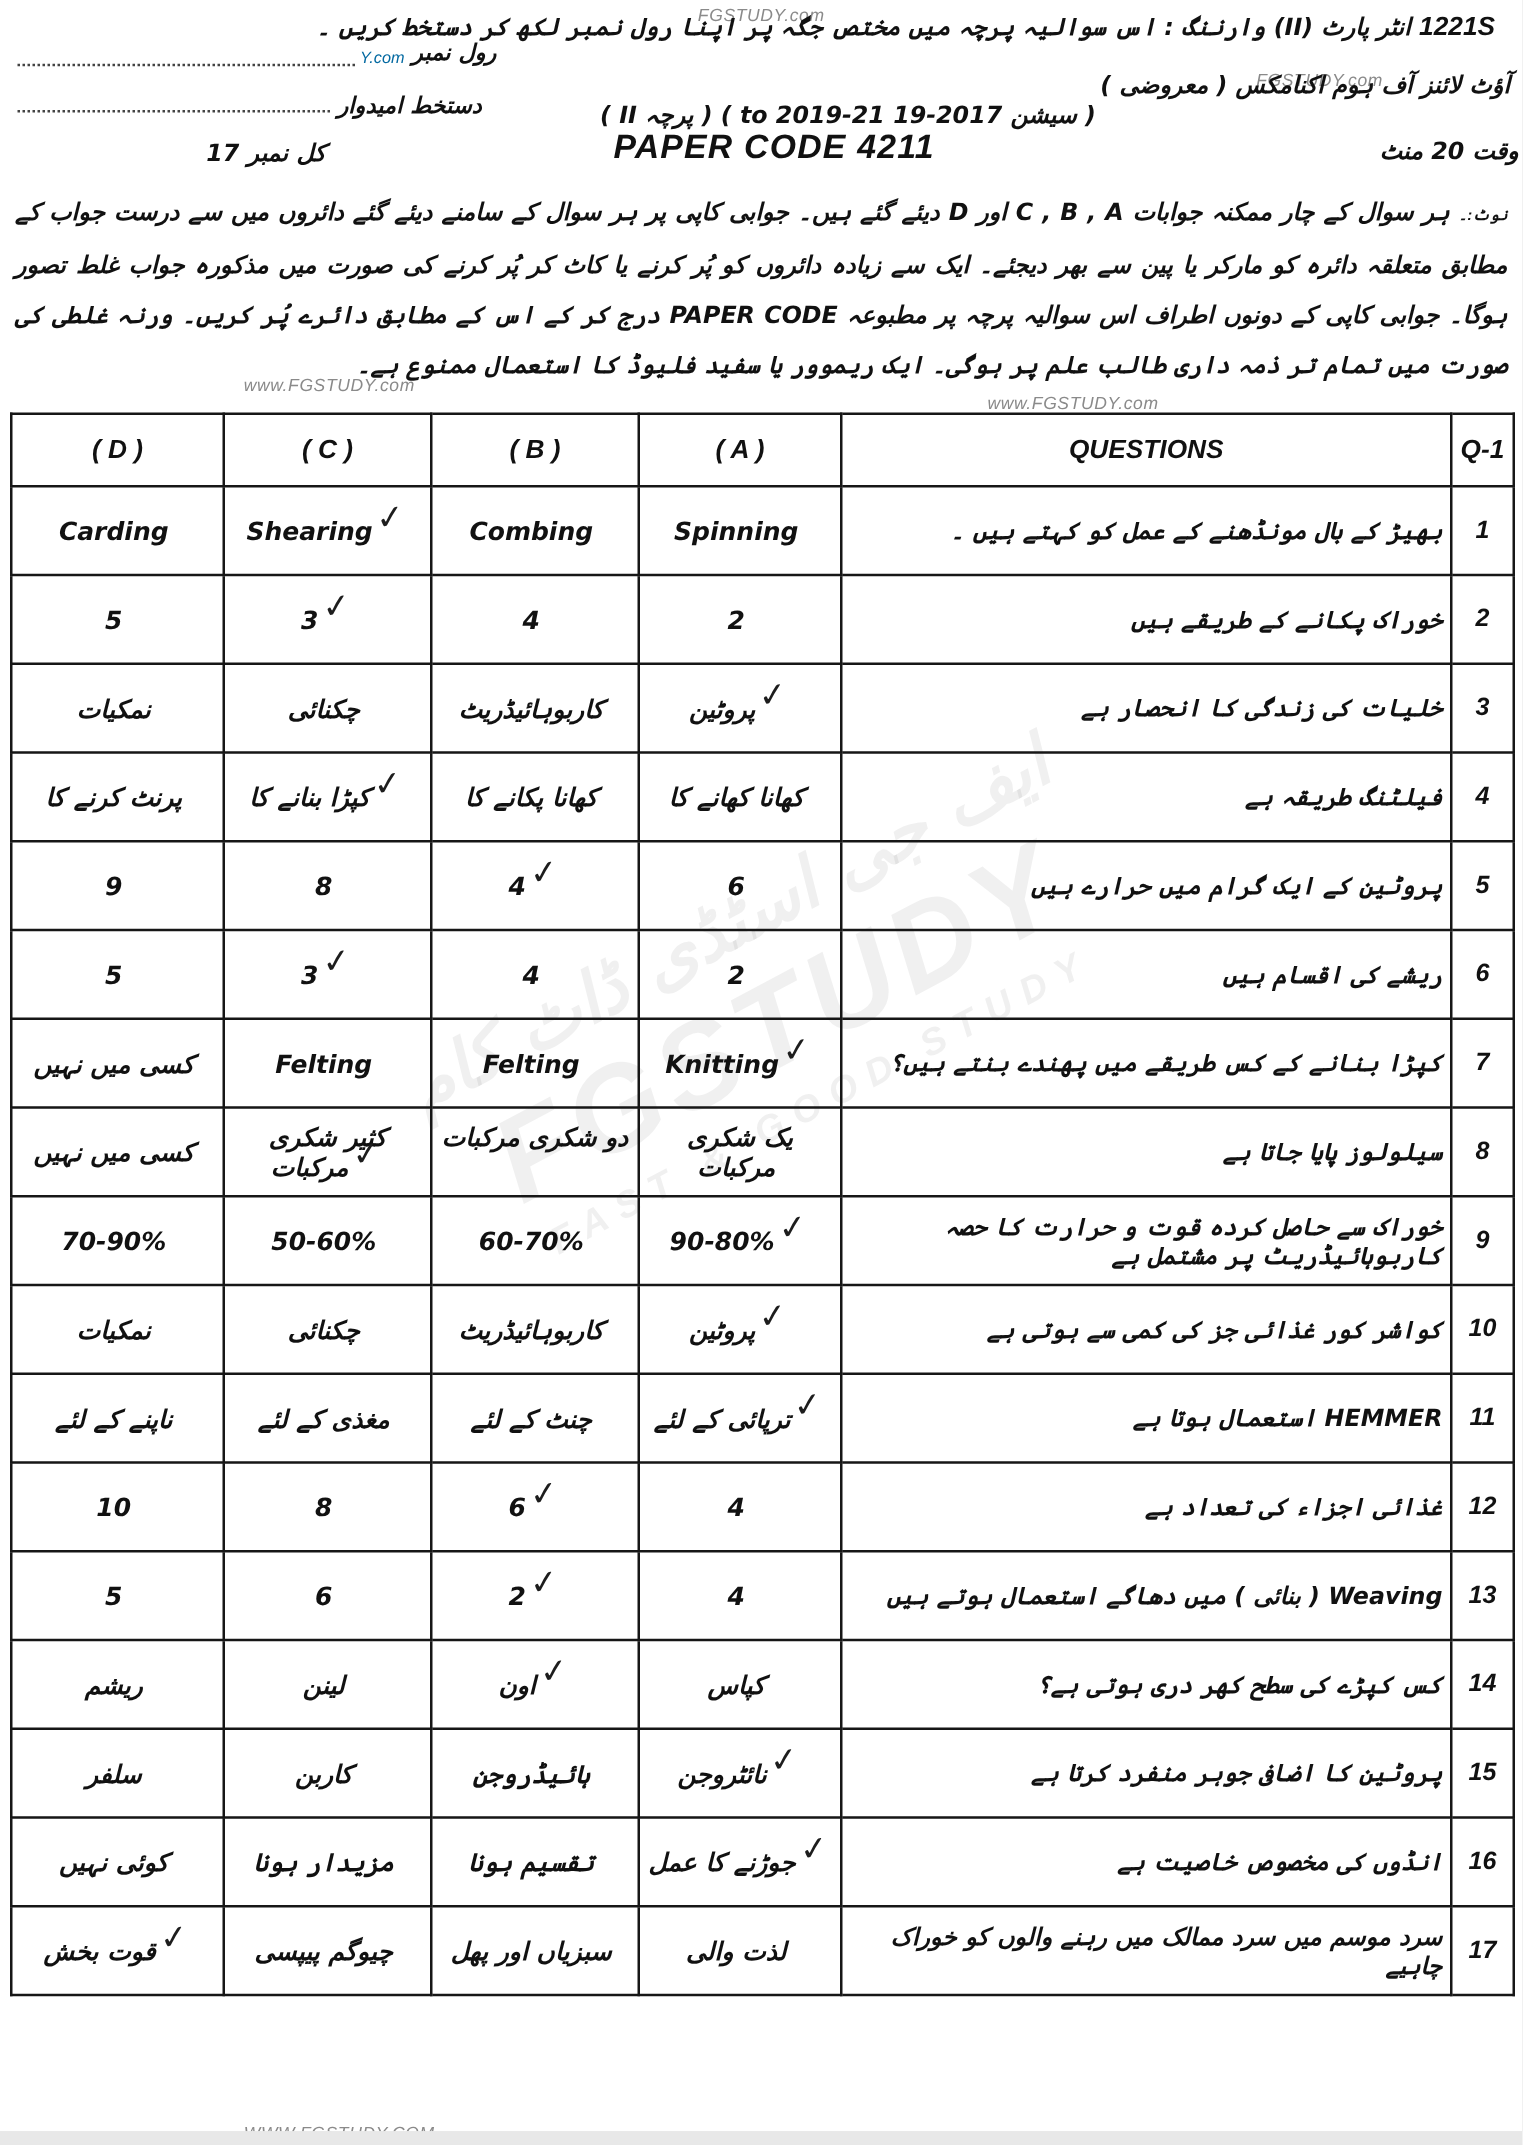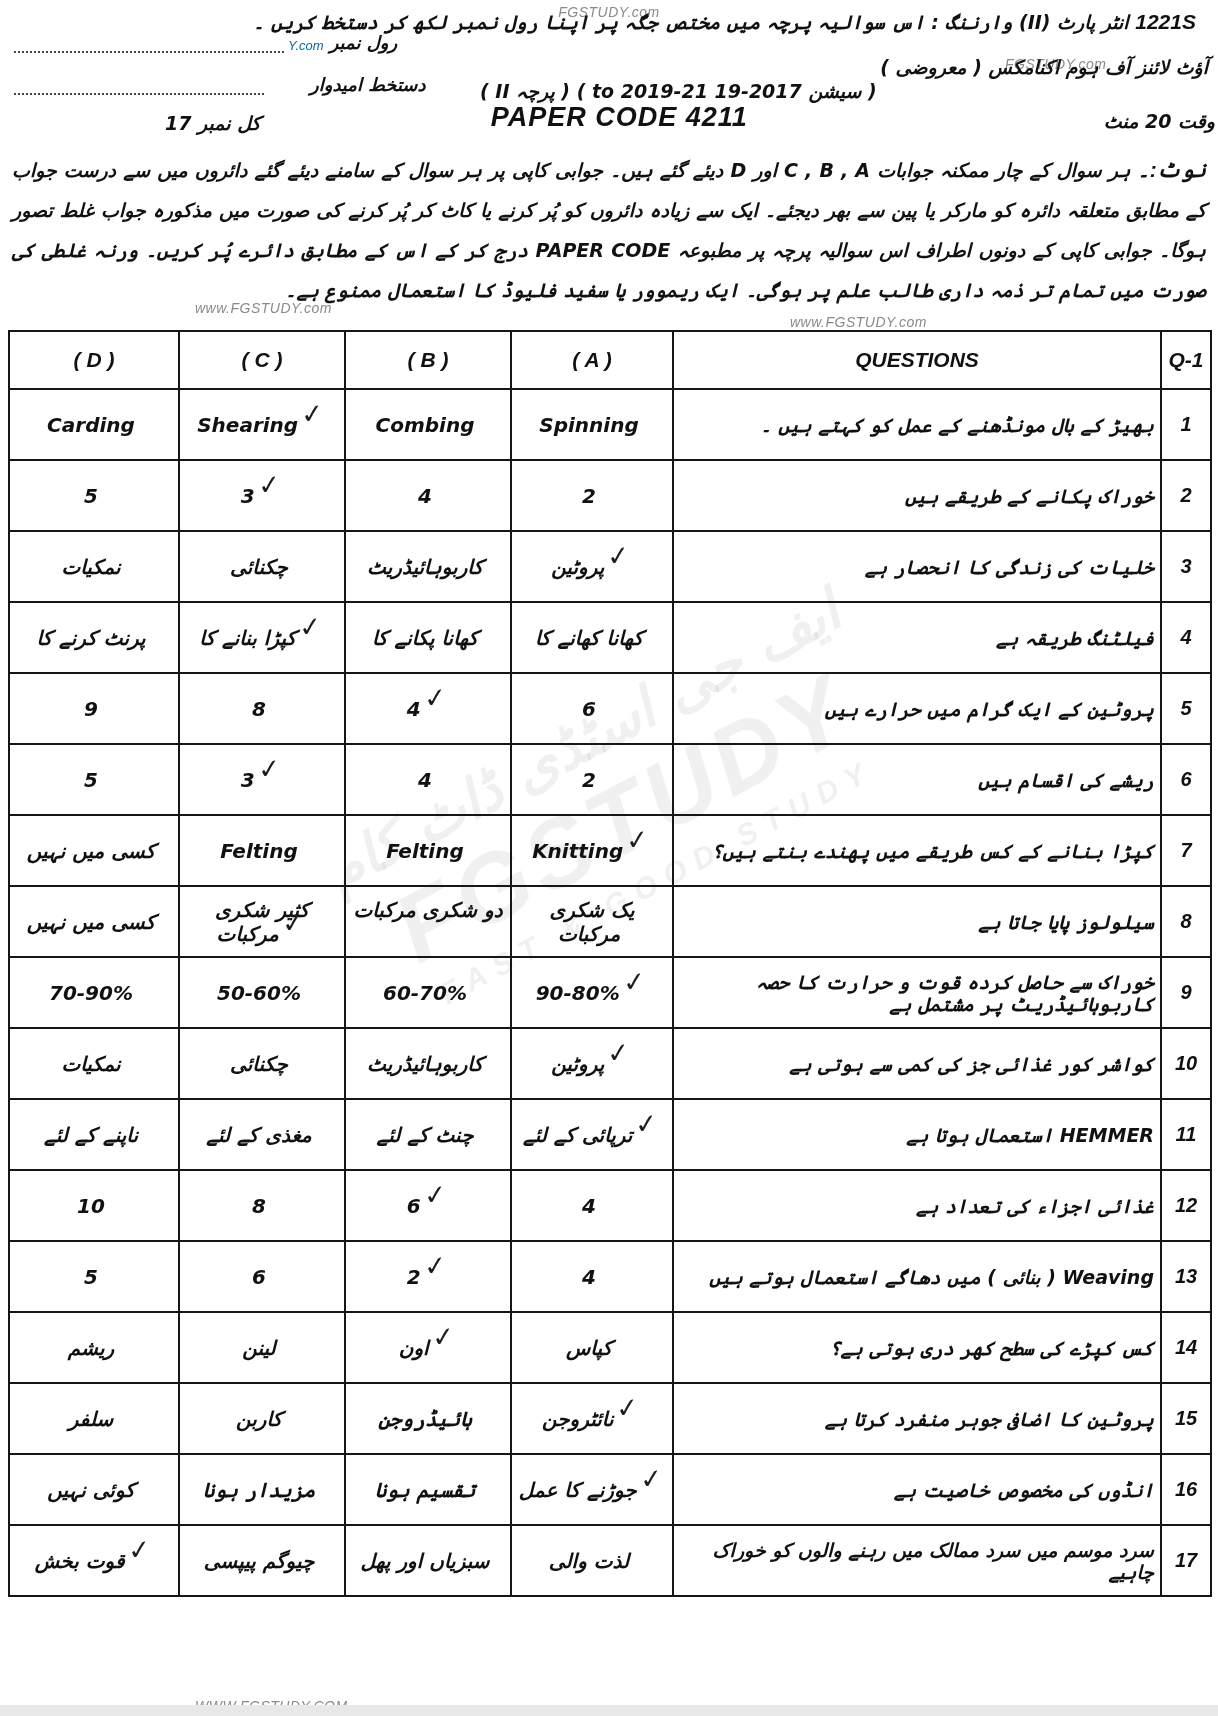--- a/index.html
+++ b/index.html
@@ -17,28 +17,28 @@
   
   .warning-line{top:10px;right:22px;font-size:19px;font-weight:700;text-align:right;}
   .warning-line .code{font-family:"Liberation Sans",sans-serif;font-weight:700;font-size:21px;}
   .roll-line{top:32px;left:14px;display:flex;align-items:flex-end;direction:rtl;}
   .dots{display:inline-block;border-bottom:2px dotted #444;height:14px;}
   .roll-line .dots{width:270px;}
   .roll-lbl{font-size:18px;font-weight:700;margin-left:6px;}
   .faint-com{color:#0369a1;font-size:13px;margin-left:4px;}
   .title-line{top:56px;right:10px;font-size:19px;font-weight:700;text-align:right;}
   .session-line{top:66px;left:480px;font-size:19px;font-weight:700;margin-top:14px;}
-  .sign-line{top:74px;left:14px;display:flex;align-items:flex-end;direction:rtl;gap:40px;}
+  .sign-line{top:74px;left:14px;display:flex;direction:rtl;}
   .sign-line .dots{width:250px;}
   .time-line{top:110px;right:3px;font-size:19px;font-weight:700;}
   .paper-code{top:102px;left:50%;transform:translateX(-46%);font-size:27px;font-weight:700;letter-spacing:1px;}
   .total-line{top:112px;left:165px;font-size:19px;font-weight:700;}
   
   .note{top:150px;left:12px;width:1194px;font-size:19px;line-height:40px;text-align:justify;font-weight:600;}
-  .note b{font-family:"Liberation Sans",sans-serif;font-size:21px;}
+  .note b{font-family:"Liberation Sans",sans-serif;font-size:12px;}
   
   table.mcq{
     position:absolute;top:330px;left:8px;width:1202px;
     border-collapse:collapse;table-layout:fixed;
   }
   .mcq td,.mcq th{border:2px solid #161616;padding:2px 6px;overflow:hidden;}
   .mcq tr{height:71px;}
   .mcq tr.head{height:58px;}
   .mcq th{font-size:21px;font-weight:700;background:#fff;}
   col.cd{width:170px}col.cc{width:166px}col.cb{width:166px}col.ca{width:162px}

